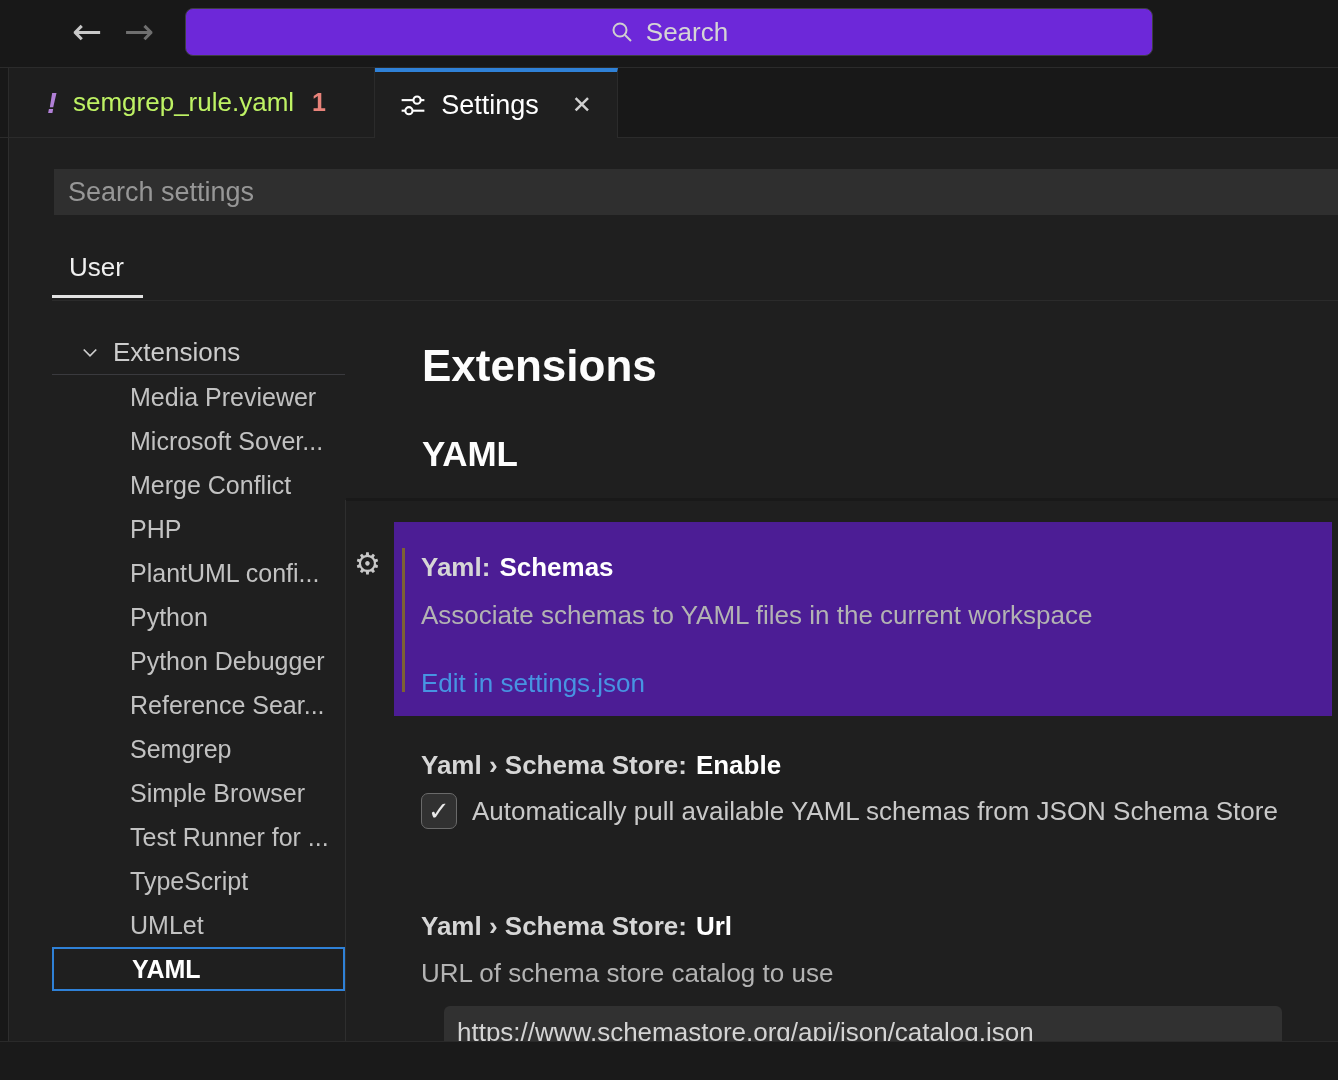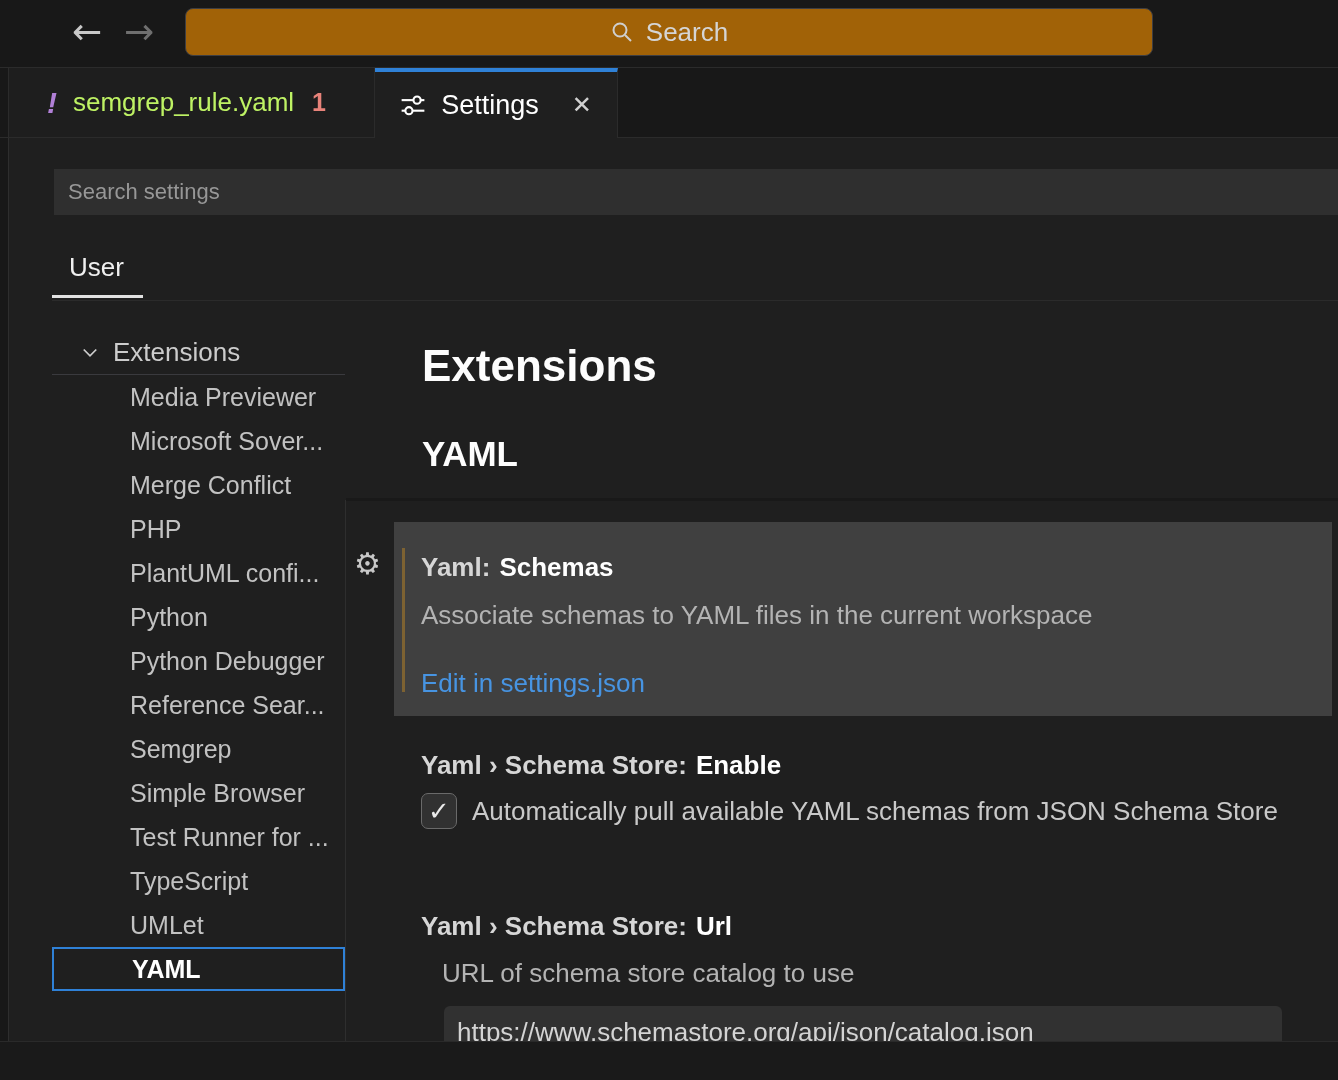--- a/index.html
+++ b/index.html
@@ -7,21 +7,21 @@
     font-family:"Liberation Sans","DejaVu Sans",sans-serif; }
   .stage { position:relative; width:1338px; height:1080px; background:#181818; overflow:hidden; }
 
   
   .titlebar { position:absolute; left:0; top:0; width:1338px; height:67px; background:#181818; }
   .nav-btn { position:absolute; top:10px; font-size:36px; line-height:44px; color:#c8c8c8;
     background:none; border:none; cursor:pointer; font-family:"DejaVu Sans",sans-serif; }
   .nav-back { left:72px; }
   .nav-fwd  { left:124px; color:#6f6f6f; }
   .command-center { position:absolute; left:185px; top:8px; width:968px; height:48px;
-    background:#a16207; border:1px solid #3e3e42; border-radius:8px;
+    background:#6d28d9; border:1px solid #3e3e42; border-radius:8px;
     display:flex; align-items:center; justify-content:center; gap:12px;
     color:#d5d5d5; font-size:26px; cursor:pointer; }
 
   
   .tabbar { position:absolute; left:0; top:67px; width:1338px; height:71px; background:#181818;
     border-top:1px solid #2b2b2b; }
   .tabbar-filler-left { position:absolute; left:0; top:0; width:8px; height:70px; border-bottom:1px solid #2b2b2b; }
   .tab-file { position:absolute; left:8px; top:0; width:367px; height:70px; background:#1e1e1e;
     border-left:1px solid #2b2b2b; border-right:1px solid #2b2b2b; border-bottom:1px solid #2b2b2b;
     display:flex; align-items:center; padding-left:38px; gap:16px; cursor:pointer; }
@@ -35,21 +35,21 @@
   .tab-close { color:#d0d0d0; font-size:24px; margin-left:18px; cursor:pointer;
     font-family:"DejaVu Sans",sans-serif; }
   .tabbar-filler-right { position:absolute; left:618px; right:0; top:0; height:70px; border-bottom:1px solid #2b2b2b; }
 
   
   .editor { position:absolute; left:0; top:138px; width:1338px; height:903px; background:#1f1f1f; overflow:hidden; }
   .left-strip { position:absolute; left:0; top:0; bottom:0; width:9px; background:#181818;
     border-right:1px solid #2e2e2e; }
 
   .settings-search { position:absolute; left:54px; top:31px; width:1284px; height:46px;
-    background:#2f2f2f; border:none; outline:none; color:#c8c8c8; font-size:22px; padding-left:14px;
+    background:#2f2f2f; border:none; outline:none; color:#c8c8c8; font-size:27px; padding-left:14px;
     font-family:"Liberation Sans","DejaVu Sans",sans-serif; }
   .settings-search::placeholder { color:#979797; }
 
   .scope-tab { position:absolute; left:69px; top:114px; color:#f0f0f0; font-size:26px; cursor:pointer; }
   .scope-underline { position:absolute; left:52px; top:157px; width:91px; height:3px; background:#e2e2e2; }
   .scope-divider { position:absolute; left:52px; right:0; top:162px; height:1px; background:#2b2b2b; }
 
   
   .toc { position:absolute; left:52px; top:192px; width:293px; }
   .toc-header { height:45px; display:flex; align-items:center; gap:13px; padding-left:28px;
@@ -63,37 +63,37 @@
   .content-divider { position:absolute; left:345px; top:362px; bottom:0; width:1px; background:#2e2e2e; }
   .content-h1 { position:absolute; left:422px; top:203px; font-size:44px; font-weight:bold; color:#fdfdfd; }
   .content-h2 { position:absolute; left:422px; top:296px; font-size:35px; font-weight:bold; color:#fdfdfd; }
   .content-shadow { position:absolute; left:346px; right:0; top:360px; height:3px; background:#191919; }
 
   .setting-title { position:absolute; font-size:26px; white-space:nowrap; }
   .setting-title .cat { color:#d6d6d6; font-weight:600; margin-right:9px; }
   .setting-title .lbl { color:#ffffff; font-weight:bold; }
   .setting-desc { position:absolute; font-size:26px; color:#b3b3b3; white-space:nowrap; }
 
-  .row-hover { position:absolute; left:394px; top:384px; width:938px; height:194px; background:#404040; }
+  .row-hover { position:absolute; left:394px; top:384px; width:938px; height:194px; background:#4c1d95; }
   .row-gear { position:absolute; left:354px; top:408px; font-size:30px; color:#c8c8c8; cursor:pointer;
     font-family:"DejaVu Sans",sans-serif; }
   .modified-bar { position:absolute; left:8px; top:26px; bottom:24px; width:3px; background:#7d6232; }
   .row-hover .setting-title { left:27px; top:30px; }
   .row-hover .setting-desc { left:27px; top:78px; }
   .setting-link { position:absolute; left:27px; top:130px; font-size:26px; color:#4794e2;
     text-decoration:none; cursor:pointer;margin-top:16px; }
 
   .title-enable { left:421px; top:612px; }
   .checkbox { position:absolute; left:421px; top:655px; width:36px; height:36px; background:#313131;
     border:1.5px solid #6a6a6a; border-radius:7px; display:flex; align-items:center; justify-content:center;
     color:#eaeaea; font-size:26px; cursor:pointer; font-family:"DejaVu Sans",sans-serif; }
   .checkbox-label { position:absolute; left:472px; top:658px; font-size:26px; color:#c9c9c9; white-space:nowrap; }
 
   .title-url { left:421px; top:773px; }
-  .desc-url { left:442px; top:820px; }
+  .desc-url { left:421px; top:820px; }
   .url-input { position:absolute; left:444px; top:868px; width:838px; height:52px; background:#313131;
     border:none; outline:none; border-radius:6px; color:#d4d4d4; font-size:26px; padding-left:13px;
     font-family:"Liberation Sans","DejaVu Sans",sans-serif; }
 
   .bottombar { position:absolute; left:0; top:1041px; width:1338px; height:39px; background:#1a1a1a;
     border-top:1px solid #2a2a2a; }
 
   svg { display:block; }
 </style>
 </head>

